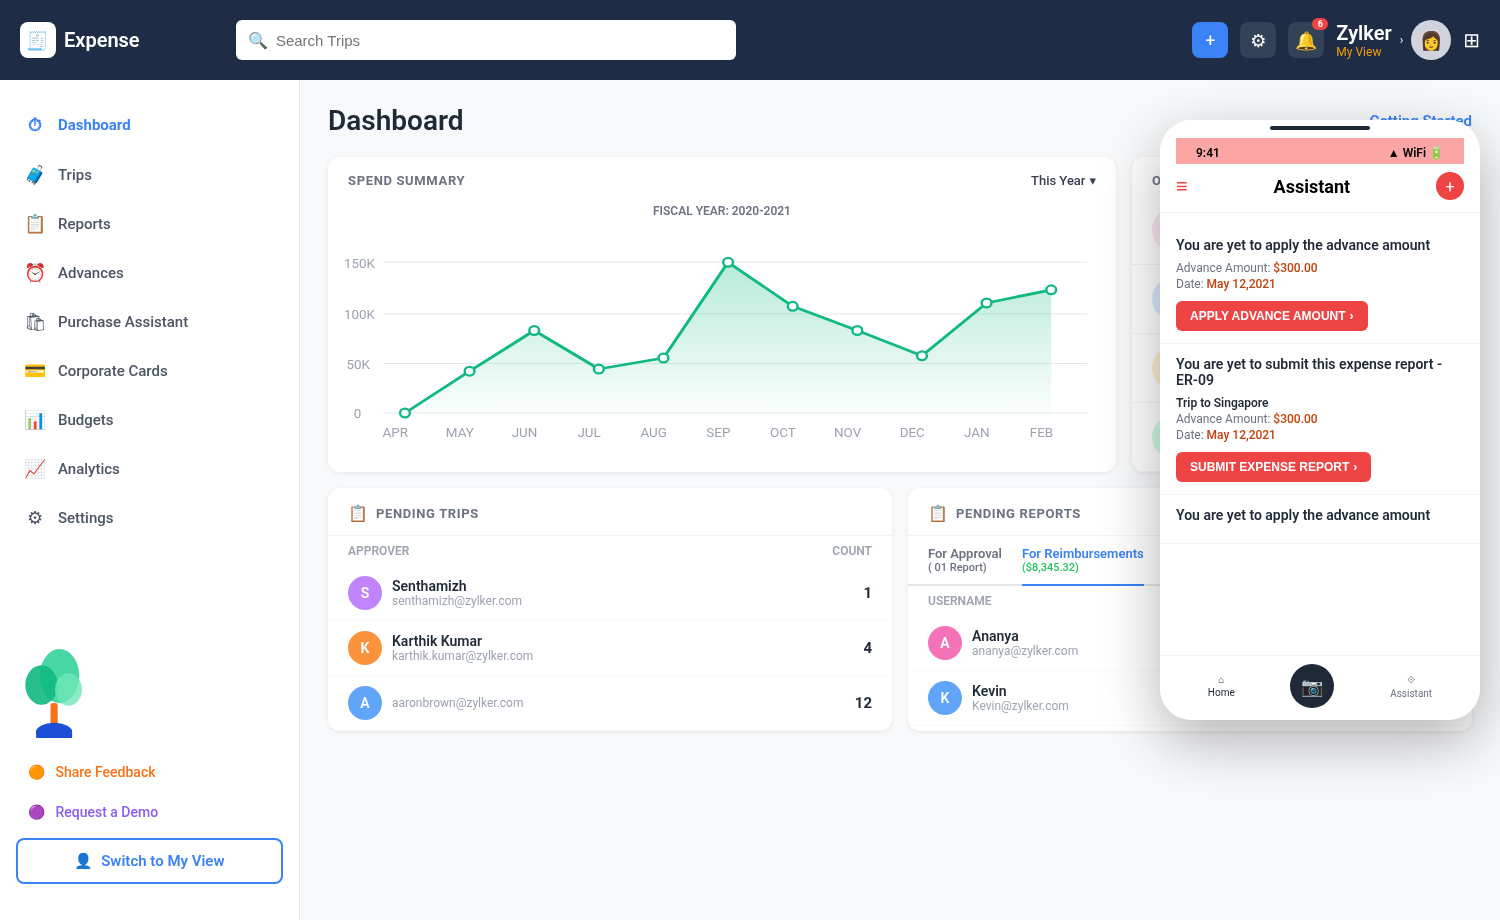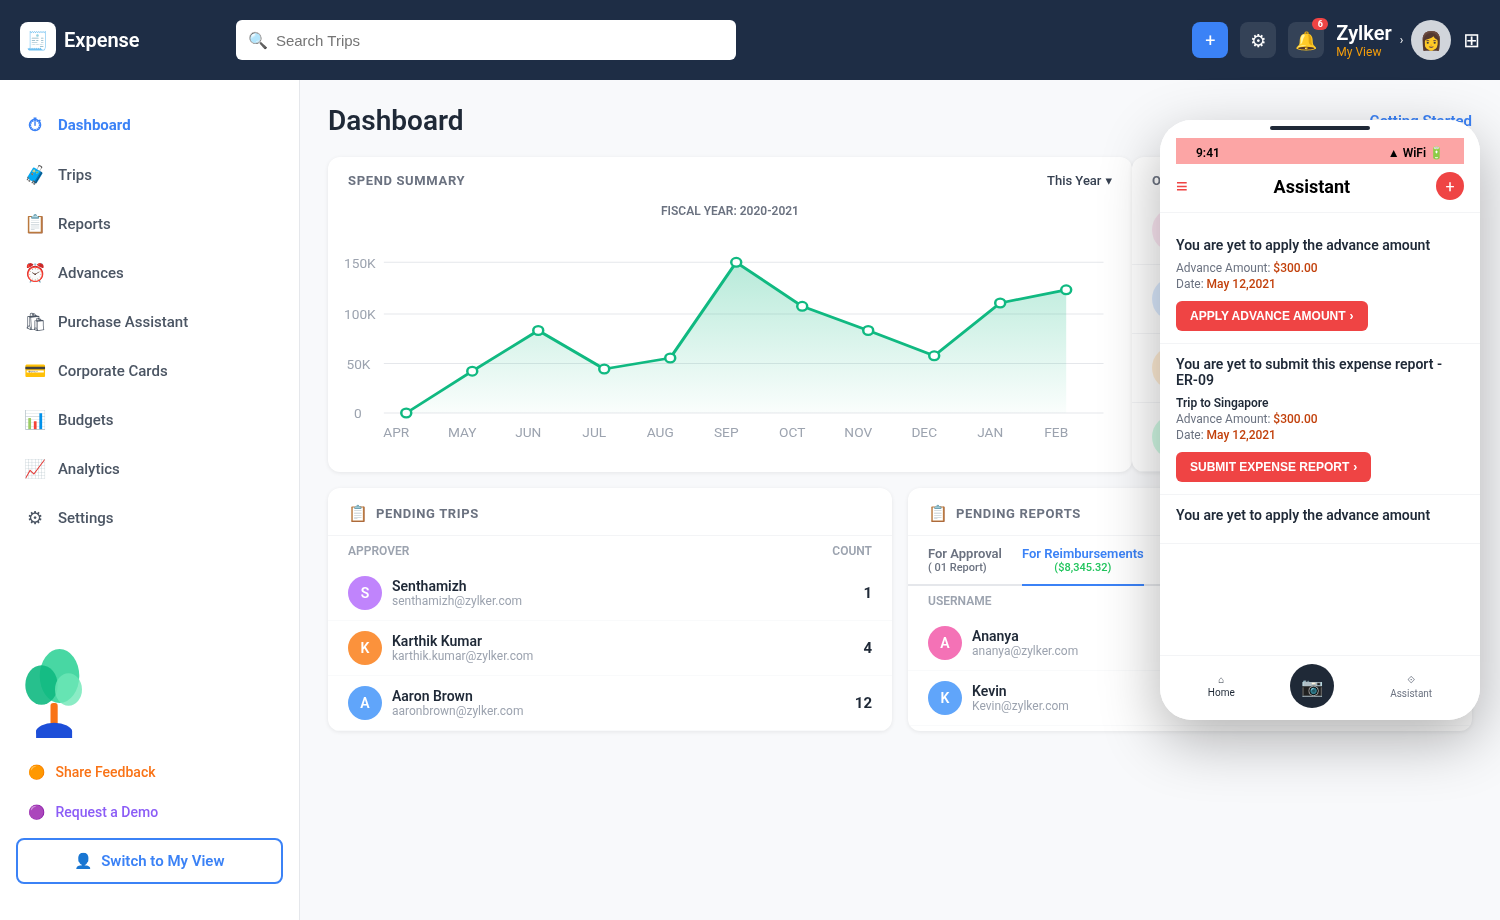--- a/index.html
+++ b/index.html
@@ -102,21 +102,21 @@
     
     .main { flex: 1; padding: 24px 28px; overflow-y: auto; background: #f8f9fb; }
     .main-header {
       display: flex; align-items: center; justify-content: space-between;
       margin-bottom: 20px;
     }
     .page-title { font-size: 28px; font-weight: 600; color: #1f2937; }
     .getting-started { color: #3b82f6; font-size: 15px; font-weight: 600; cursor: pointer; }
 
     
-    .cards-row { display: grid; grid-template-columns: 1fr 340px; margin-bottom: 16px; }
+    .cards-row { display: grid; grid-template-columns: 1fr 340px; gap: 16px; margin-bottom: 16px; }
 
     .card {
       background: white; border-radius: 12px;
       box-shadow: 0 1px 4px rgba(0,0,0,0.08);
       overflow: hidden;
     }
     .card-header {
       display: flex; align-items: center; justify-content: space-between;
       padding: 16px 20px 8px;
     }
@@ -181,21 +181,21 @@
     
     .tabs-row { display: flex; gap: 0; padding: 0 20px; border-bottom: 2px solid #e5e7eb; }
     .tab {
       padding: 10px 0; margin-right: 20px;
       font-size: 13px; font-weight: 600; cursor: pointer;
       border-bottom: 2px solid transparent; margin-bottom: -2px;
     }
     .tab.active { border-color: #3b82f6; color: #3b82f6; }
     .tab.inactive { color: #6b7280; }
     .tab .tab-sub { font-size: 11px; font-weight: 500; }
-    .tab-green { color: #22c55e; font-weight: 700; text-align: center; }
+    .tab-green { color: #22c55e; font-weight: 700; }
     .reports-header { display: flex; justify-content: space-between; padding: 8px 20px; font-size: 12px; font-weight: 600; color: #9ca3af; }
     .reports-row { display: flex; align-items: center; padding: 10px 20px; gap: 10px; border-bottom: 1px solid #f9fafb; }
     .reports-amount { font-size: 14px; font-weight: 700; color: #1f2937; }
 
     
     .mobile-overlay {
       position: absolute;
       top: 120px; right: 20px;
       width: 320px; height: 600px;
       background: white;
@@ -482,21 +482,20 @@
           <div class="row-avatar" style="background:#fb923c;">K</div>
           <div class="row-info">
             <div class="row-name">Karthik Kumar</div>
             <div class="row-email">karthik.kumar@zylker.com</div>
           </div>
           <div class="row-count">4</div>
         </div>
         <div class="table-row">
           <div class="row-avatar" style="background:#60a5fa;">A</div>
           <div class="row-info">
-            <div class="row-name">Aaron Brown</div>
             <div class="row-email">aaronbrown@zylker.com</div>
           </div>
           <div class="row-count">12</div>
         </div>
       </div>
 
       <div class="card">
         <div class="section-title-row">
           <span style="color:#6b7280;">📋</span>
           <span class="section-title">PENDING REPORTS</span>

